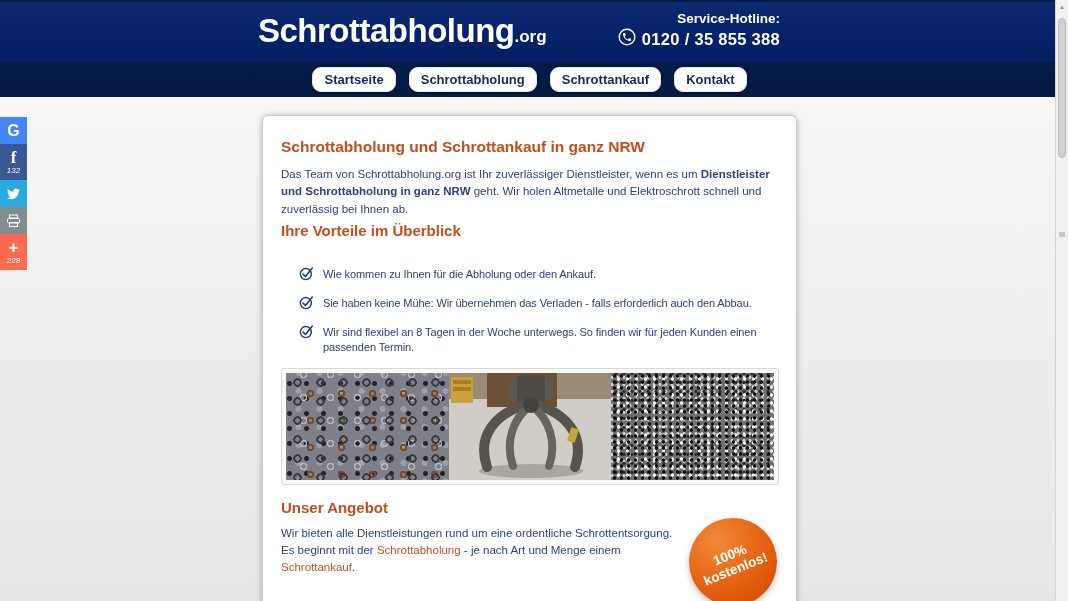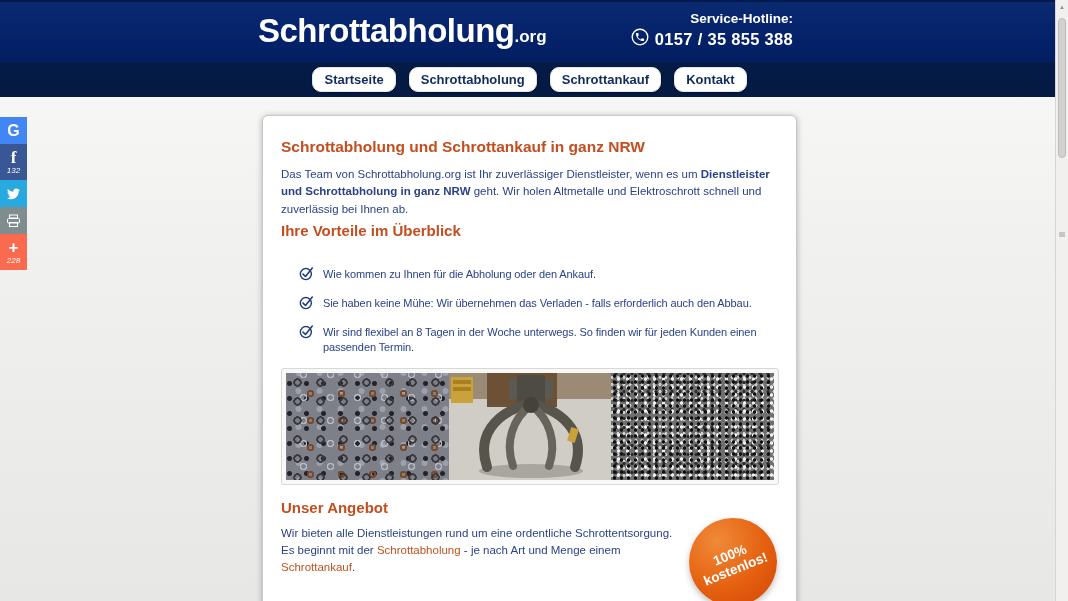--- a/index.html
+++ b/index.html
@@ -14,21 +14,21 @@
   
   .header {
     position:absolute; left:0; top:0; width:1055px; height:62px;
     background:linear-gradient(180deg,#0a2a70 0%,#05226a 55%,#031f61 100%);
     border-top:2px solid #031a4e;
   }
   .header-inner { position:absolute; left:258px; top:0; width:539px; height:62px; }
   .logo { position:absolute; left:0; top:10px; color:#fff; cursor:pointer; white-space:nowrap; }
   .logo .main { font-size:33px; font-weight:700; letter-spacing:-0.5px; }
   .logo .suffix { font-size:17px; font-weight:700; }
-  .hotline { position:absolute; right:4px; top:9px; text-align:right; color:#fff; }
+  .hotline { position:absolute; right:17px; top:9px; text-align:right; color:#fff; }
   .hotline .label { font-size:13.5px; font-weight:700; }
   .hotline .number-row { display:flex; align-items:center; justify-content:flex-end; gap:6px; margin-top:2px; }
   .hotline .number { font-size:16.5px; font-weight:700; letter-spacing:0.3px; }
 
   
   .nav {
     position:absolute; left:0; top:62px; width:1055px; height:35px;
     background:linear-gradient(180deg,#041b47 0%,#041a42 100%);
   }
   .nav-inner { position:absolute; left:262px; width:535px; height:35px; display:flex; align-items:center; justify-content:center; gap:13px; }
@@ -131,21 +131,21 @@
         <div class="label">Service-Hotline:</div>
         <div class="number-row">
           <span class="glyph">
             <svg width="18" height="18" viewBox="0 0 24 24">
                 <circle cx="12" cy="12" r="10.4" fill="none" stroke="#fff" stroke-width="1.8"></circle>
                 <g transform="translate(4.8 4.8) scale(0.60)">
                   <path d="M6.62 10.79c1.44 2.83 3.76 5.14 6.59 6.59l2.2-2.21c.27-.27.67-.36 1.02-.24 1.12.37 2.33.57 3.57.57.55 0 1 .45 1 1V20c0 .55-.45 1-1 1-9.39 0-17-7.61-17-17 0-.55.45-1 1-1h3.5c.55 0 1 .45 1 1 0 1.25.2 2.45.57 3.57.11.35.03.74-.25 1.02l-2.2 2.2z" fill="#fff"></path>
                 </g>
               </svg>
           </span>
-          <span class="number">0157 / 35 855 388</span>
+          <span class="number">0120 / 35 855 388</span>
         </div>
       </div>
     </div>
   </div>
 
   <div class="nav">
     <div class="nav-inner">
       <button class="nav-btn">Startseite</button>
       <button class="nav-btn">Schrottabholung</button>
       <button class="nav-btn">Schrottankauf</button>

